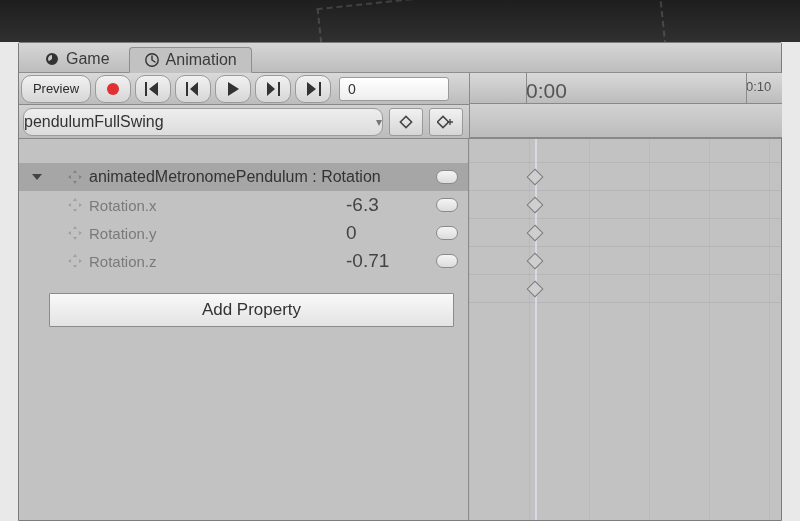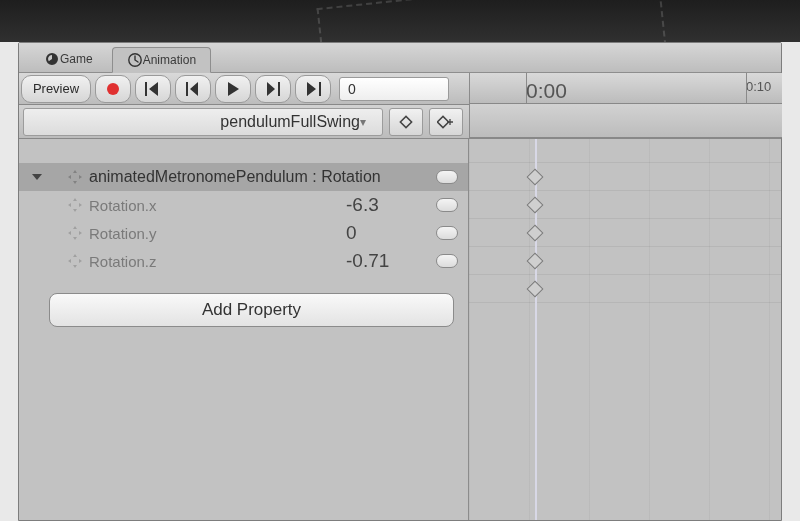--- a/index.html
+++ b/index.html
@@ -3,53 +3,53 @@
 <meta charset="utf-8">
 <style>
   *{box-sizing:border-box;margin:0;padding:0;font-family:Arial,Helvetica,sans-serif;-webkit-user-select:none;user-select:none}
   html,body{width:800px;height:521px;overflow:hidden;background:#e9e9e9}
   .panel{position:absolute;left:18px;top:42px;right:18px;bottom:0;background:#c2c2c2;border:1px solid #7d7d7d;border-radius:2px 2px 0 0;display:flex;flex-direction:column}
   
   .topstrip{position:absolute;left:0;top:0;right:0;height:42px;background:linear-gradient(#1e1e1e,#303030);overflow:hidden}
   .topstrip::after{content:"";position:absolute;left:40%;top:-10px;width:340px;height:80px;border:2px dashed rgba(255,255,255,.15);transform:rotate(-6deg)}
   
   .tabbar{height:30px;background:linear-gradient(#d6d6d6,#bdbdbd);border-bottom:1px solid #8e8e8e;display:flex;align-items:flex-end;padding-left:10px;gap:4px}
-  .tab{height:26px;padding:0 14px;display:flex;align-items:center;font-size:12px;color:#3a3a3a;border-top-left-radius:4px;border-top-right-radius:4px;border:1px solid transparent;}
+  .tab{height:26px;padding:0 14px;display:flex;align-items:center;gap:6px;font-size:16px;color:#3a3a3a;border-top-left-radius:4px;border-top-right-radius:4px;border:1px solid transparent;}
   .tab.active{background:#c2c2c2;border:1px solid #8e8e8e;border-bottom-color:#c2c2c2;position:relative;top:1px}
   .tab .ic{width:16px;height:16px;display:inline-block}
   
   .toolbar{height:32px;background:linear-gradient(#d9d9d9,#bcbcbc);border-bottom:1px solid #888;display:flex;align-items:center}
   .btn{height:28px;border:1px solid #9a9a9a;border-radius:10px;background:linear-gradient(#f1f1f1,#d6d6d6);display:flex;align-items:center;justify-content:center;font-size:13px;color:#2b2b2b;margin:0 2px;padding:0 6px;}
   .btn.rec .dot{width:12px;height:12px;border-radius:50%;background:#e03030;display:block}
   .btn.icon{width:36px;padding:0}
   .frame{width:110px;height:24px;border:1px solid #9a9a9a;border-radius:3px;background:linear-gradient(#fff,#eee);margin:0 6px;display:flex;align-items:center;padding:0 8px;font-size:14px;color:#333}
   
   .row2{height:34px;background:linear-gradient(#d2d2d2,#bcbcbc);border-bottom:1px solid #888;display:flex;align-items:center}
-  .clipname{flex:0 0 360px;height:28px;margin-left:4px;border:1px solid #9c9c9c;border-radius:3px;background:linear-gradient(#eee,#dcdcdc);display:flex;align-items:center;justify-content:flex-end;padding:0 16px;font-size:16px;color:#333}
+  .clipname{flex:0 0 360px;height:28px;margin-left:4px;border:1px solid #9c9c9c;border-radius:9px;background:linear-gradient(#eee,#dcdcdc);display:flex;align-items:center;justify-content:space-between;padding:0 0;font-size:16px;color:#333}
   .dd{color:#777;font-size:12px}
   .diamond-btn{width:34px;height:28px;border:1px solid #9a9a9a;border-radius:3px;margin-left:6px;background:linear-gradient(#f1f1f1,#d6d6d6);display:flex;align-items:center;justify-content:center}
   
   .body{flex:1;display:flex}
   .left{width:450px;border-right:1px solid #8b8b8b;background:#c2c2c2;display:flex;flex-direction:column}
   .right{flex:1;position:relative;background:#c2c2c2;overflow:hidden}
   .dope{position:relative;flex:1}
   .dope .grid{position:absolute;inset:0;background:repeating-linear-gradient(90deg,rgba(0,0,0,.04) 0 1px,transparent 1px 60px)}
   .playhead{position:absolute;top:0;bottom:0;left:66px;width:2px;background:#d8d8e6}
   .dope-row{height:28px;border-bottom:1px solid rgba(0,0,0,.06);display:flex;align-items:center}
   .key{width:12px;height:12px;transform:rotate(45deg);background:#cfcfcf;border:1px solid #7a7a7a;margin-left:60px}
   .proplist{padding-top:24px}
   .prow{height:28px;display:flex;align-items:center;font-size:15px;color:#7a7a7a;padding-left:12px;position:relative}
   .prow.header{background:#a6a6a6;color:#333;font-size:16px}
   .prow .fold{width:12px;height:12px;margin-right:6px}
   .prow .fold svg{display:block}
   .prow .ic-rot{width:16px;height:16px;margin:0 6px 0 18px;opacity:.6}
   .prow .label{flex:1;white-space:nowrap;overflow:hidden}
   .prow .val{width:80px;text-align:left;color:#444;font-size:19px}
   .prow .keybtn{width:22px;height:14px;border:1px solid #8a8a8a;border-radius:7px;background:linear-gradient(#f4f4f4,#dcdcdc);margin:0 10px}
-  .addprop{margin:18px 14px 0 30px;height:34px;border:1px solid #8b8b8b;border-radius:8px;background:linear-gradient(#f9f9f9,#e3e3e3);display:flex;align-items:center;justify-content:center;font-size:17px;color:#333}
+  .addprop{margin:18px 14px 0 30px;height:34px;border:1px solid #8b8b8b;border-radius:1px;background:linear-gradient(#f9f9f9,#e3e3e3);display:flex;align-items:center;justify-content:center;font-size:17px;color:#333}
   
   .svg{display:block}
 </style>
 </head>
 <body>
 
 <div class="topstrip"></div>
 
 <div class="panel">
 

